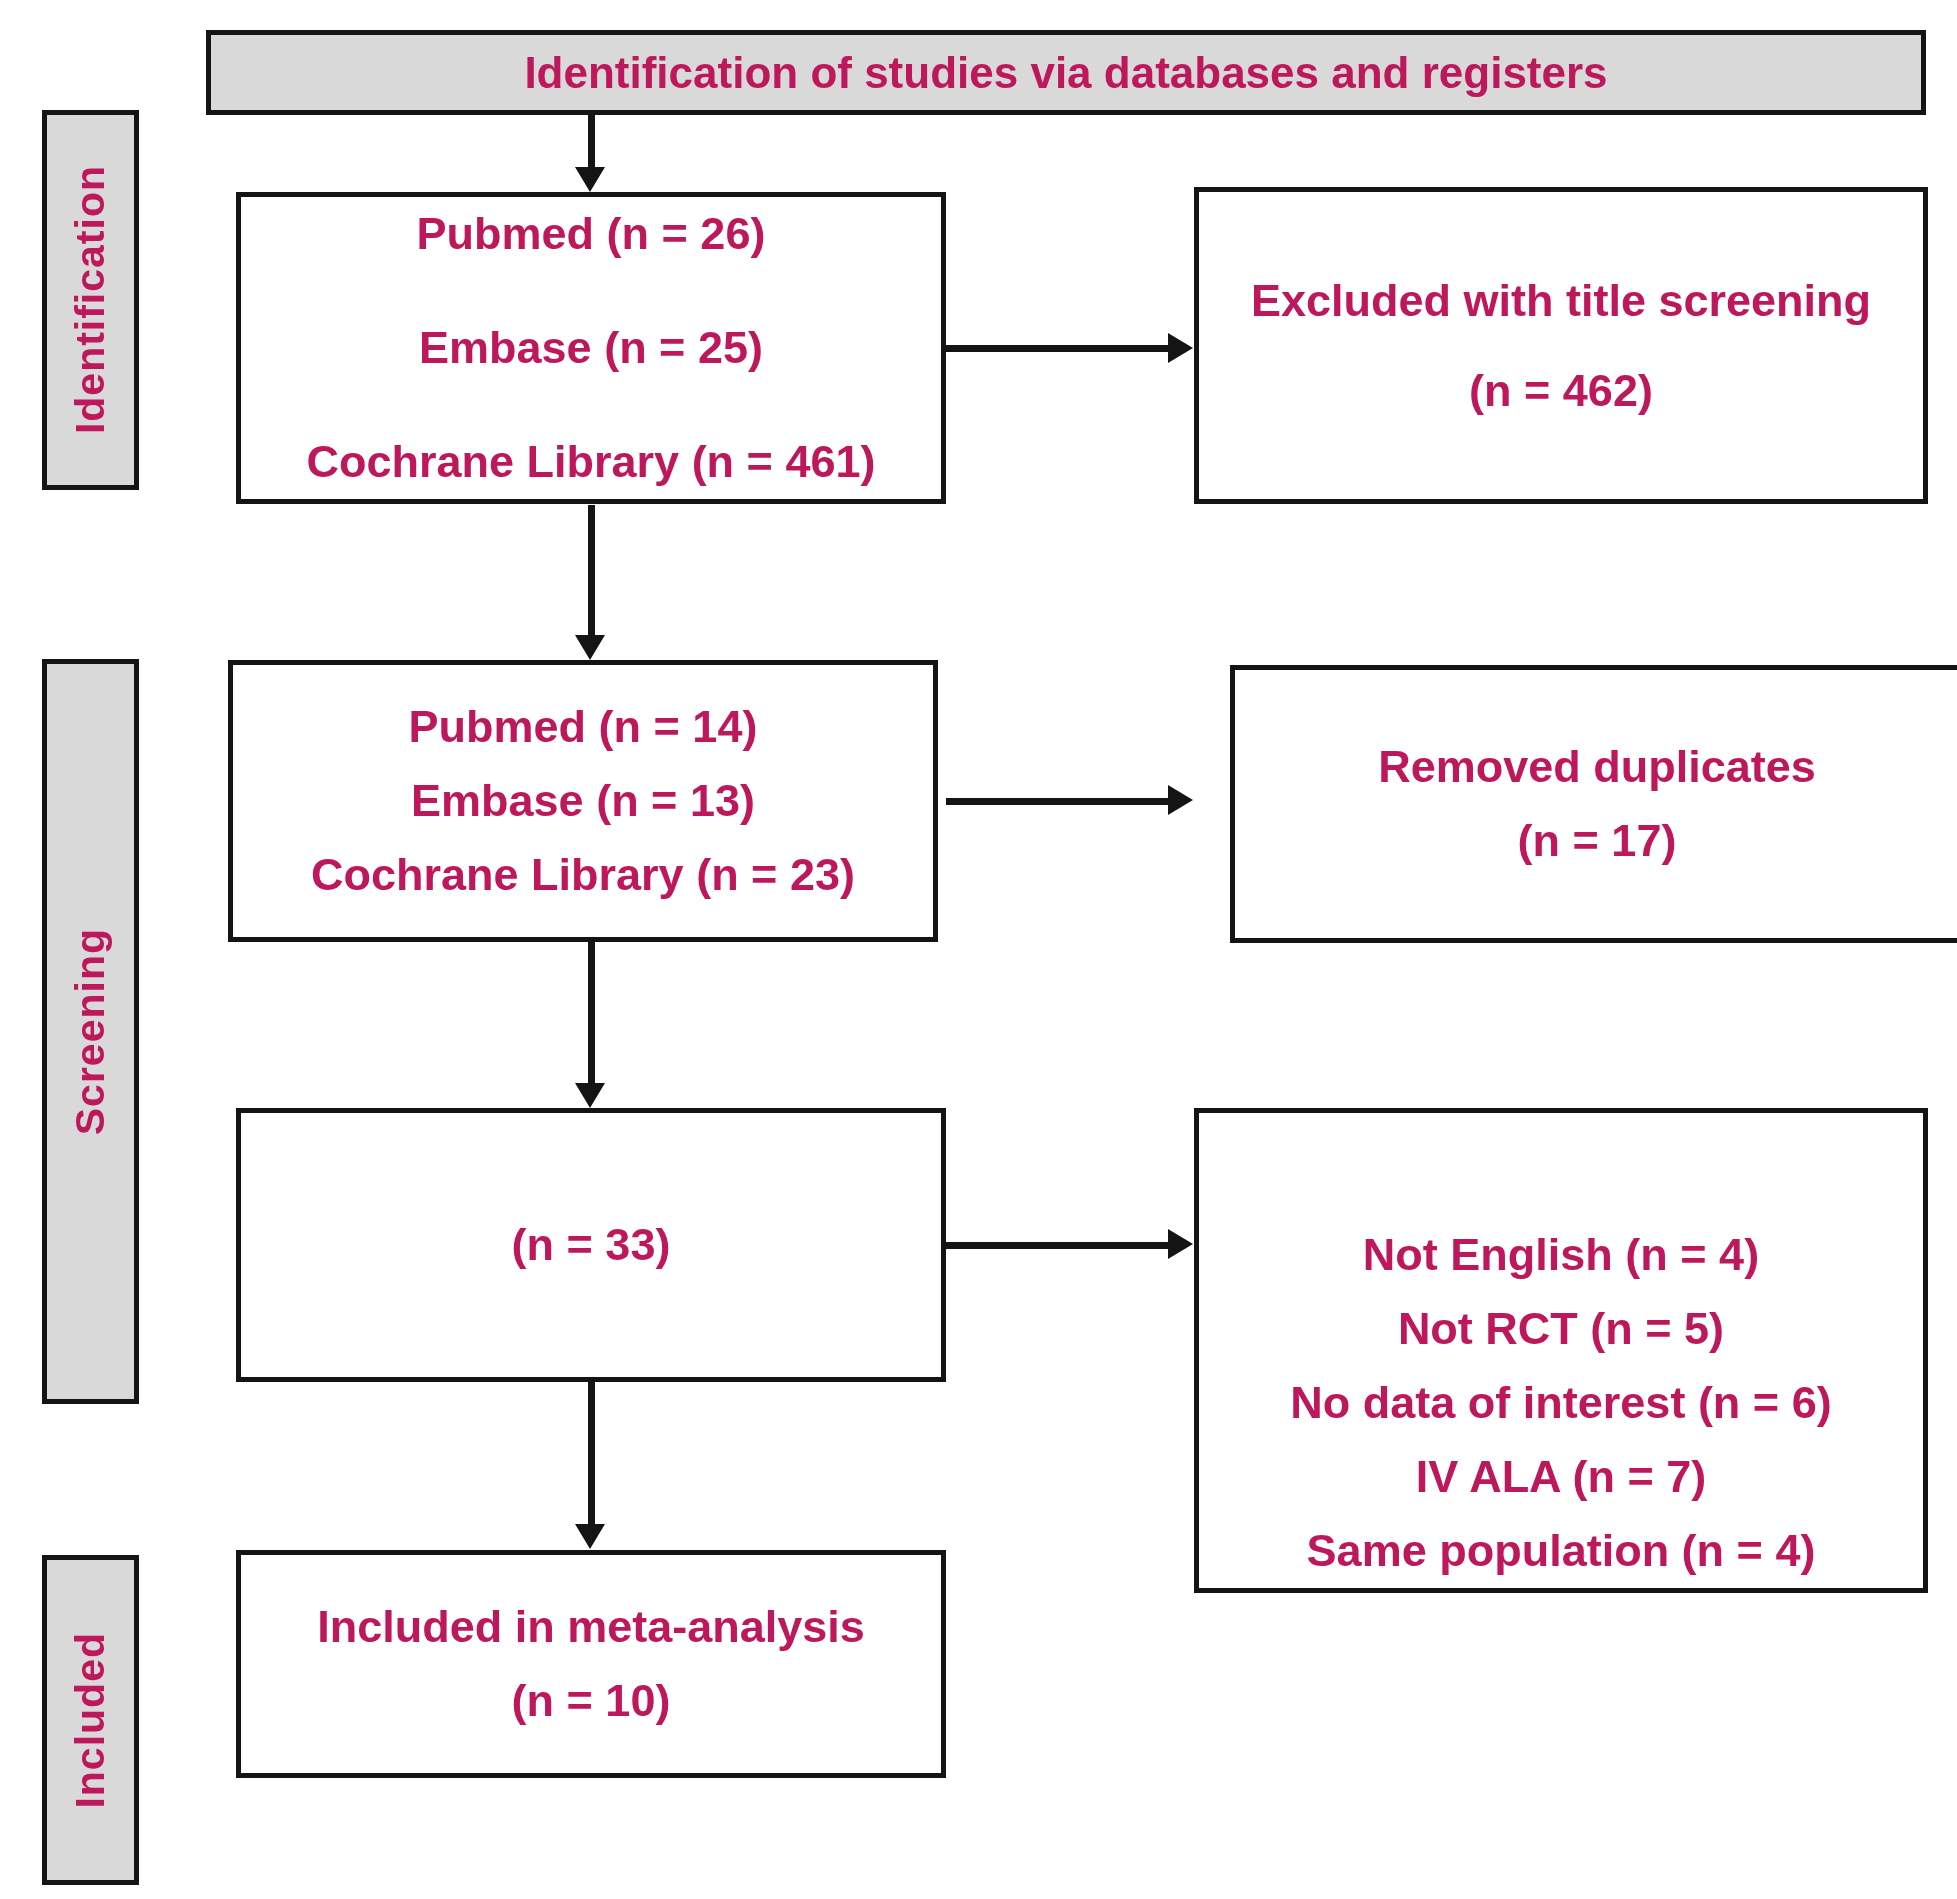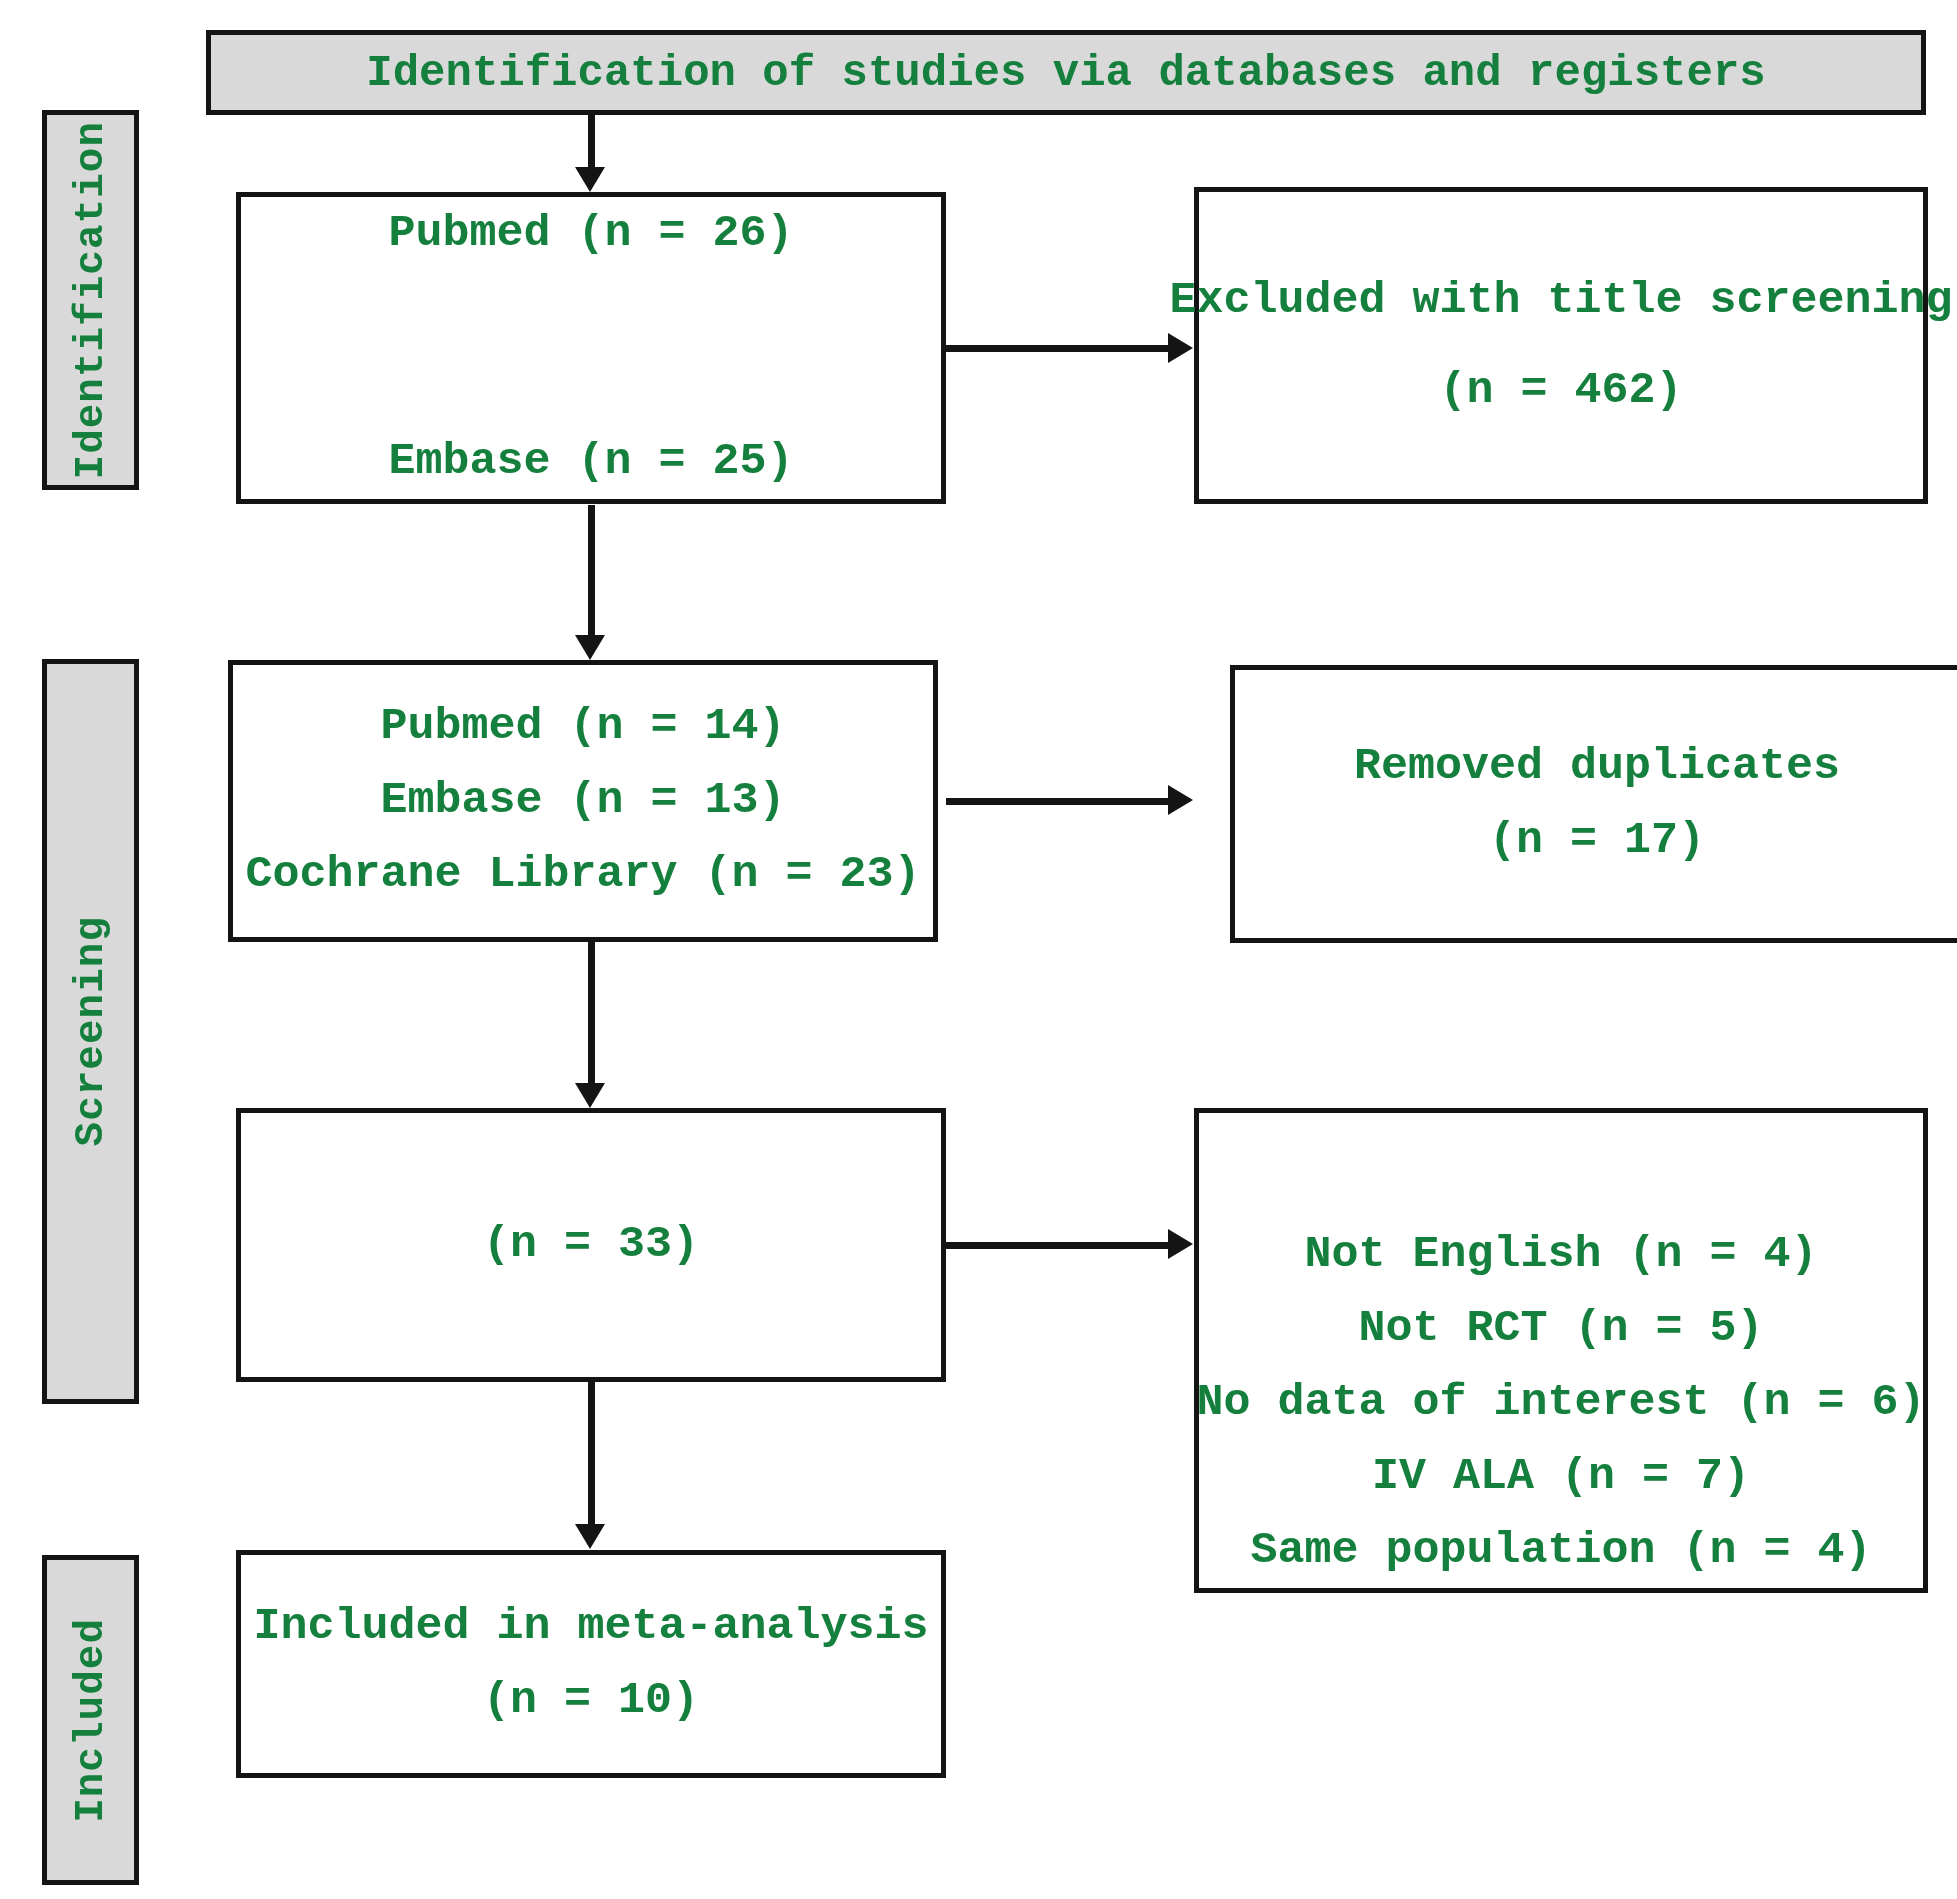--- a/index.html
+++ b/index.html
@@ -1,22 +1,22 @@
 <!DOCTYPE html>
 <html><head>
 <meta charset="utf-8">
 <style>
   html,body{margin:0;padding:0;background:#ffffff;}
   #canvas{
     position:relative;
     width:1957px;
     height:1900px;
     background:#ffffff;
-    font-family:Liberation Mono, monospace;
-    color:#15803d;
+    font-family:Liberation Sans, sans-serif;
+    color:#be185d;
   }
   .box{
     position:absolute;
     box-sizing:border-box;
     border:5.8px solid #141414;
     background:#ffffff;
     display:flex;
     flex-direction:column;
     justify-content:center;
     align-items:center;
@@ -80,20 +80,21 @@
   <div class="side-label" style="top:659px; height:745px;">
     <span class="vtext">Screening</span>
   </div>
   <div class="side-label" style="top:1555px; height:330px;">
     <span class="vtext">Included</span>
   </div>
 
   <div class="box" style="left:236px; top:192px; width:710px; height:312px;justify-content:space-between;">
       <div class="line">Pubmed (n = 26)</div>
       <div class="line">Embase (n = 25)</div>
+      <div class="line">Cochrane Library (n = 461)</div>
     </div>
 
   <div class="box" style="left:228px; top:660px; width:710px; height:282px;">
       <div class="line">Pubmed (n = 14)</div>
       <div class="line">Embase (n = 13)</div>
       <div class="line">Cochrane Library (n = 23)</div>
     </div>
 
   <div class="box" style="left:236px; top:1108px; width:710px; height:274px;">
       <div class="line">(n = 33)</div>

